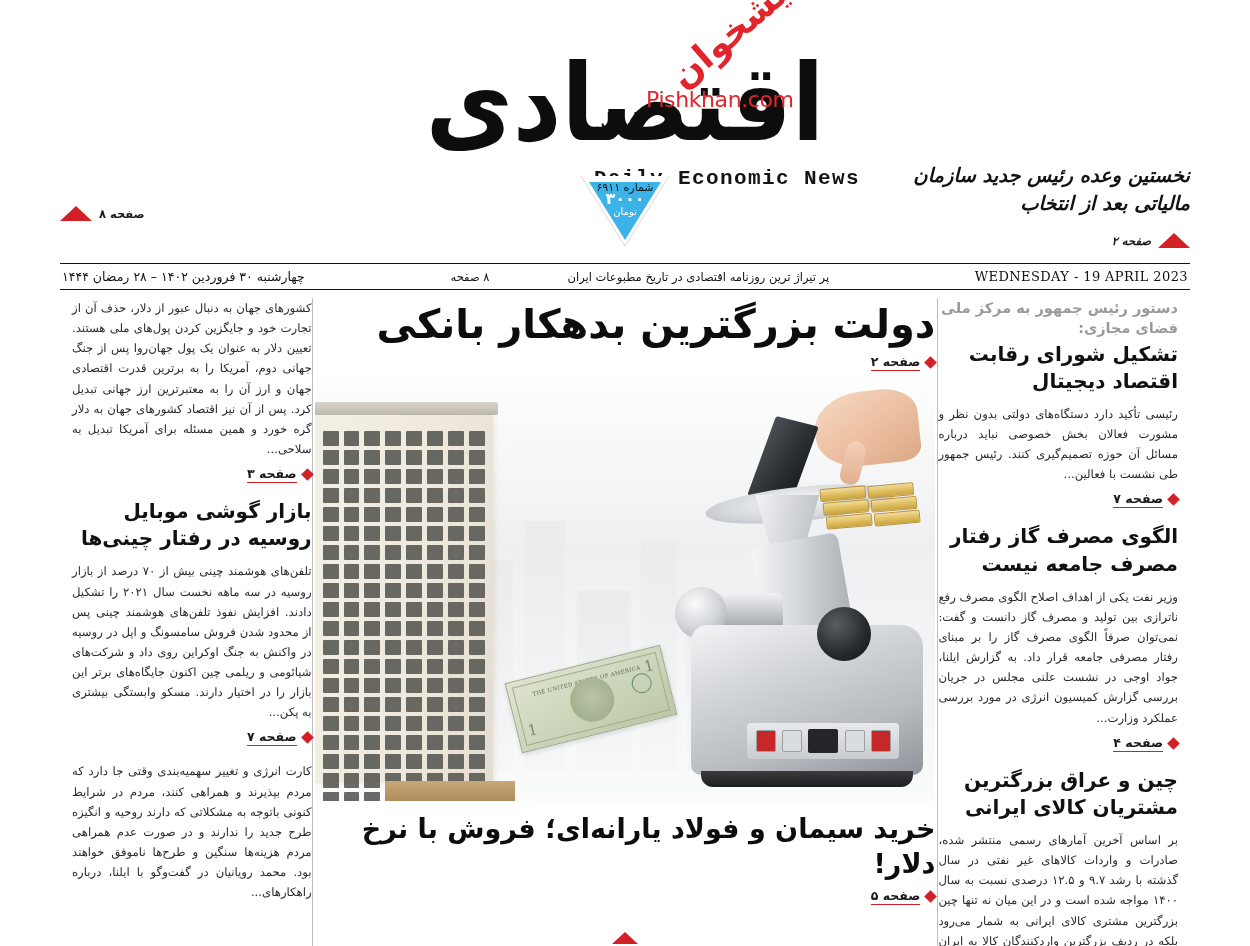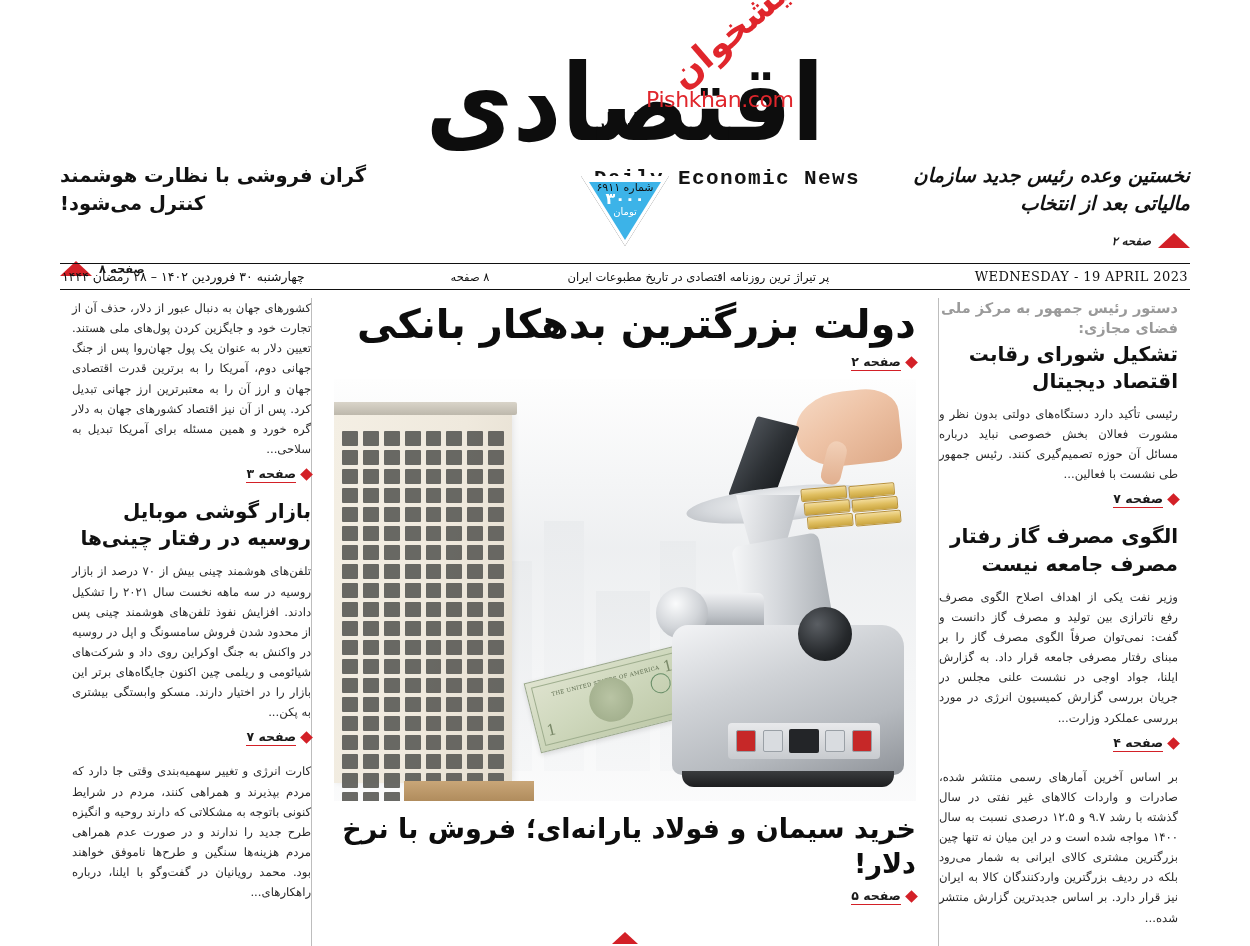--- a/index.html
+++ b/index.html
@@ -225,21 +225,21 @@
 
   
   .content {
     display: flex;
     gap: 0;
     margin-top: 8px;
     height: 648px;
   }
 
   .col-left  { width: 266px; padding-left: 12px; }
-  .col-mid   { width: 664px; padding: 0 22px; border-left: 1px solid #bdbdbd; border-right: 1px solid #bdbdbd; }
+  .col-mid   { width: 664px; padding: 0 2px; border-left: 1px solid #bdbdbd; border-right: 1px solid #bdbdbd; }
   .col-right { width: 266px; padding-right: 12px; }
 
   .story { margin-bottom: 15px; }
 
   .kicker {
     font-size: 14.5px;
     font-weight: bold;
     line-height: 1.4;
     color: #9a9a9a;
     text-align: right;
@@ -577,21 +577,20 @@
       <div class="issueno">شماره ۶۹۱۱</div>
       <div class="price-tri-outline"></div>
       <div class="price-tri"></div>
       <div class="price-txt">
         <span class="amount">۳۰۰۰</span>
         <span>تومان</span>
       </div>
     </div>
 
     <div class="teaser right">
-      <div class="teaser-title">گران فروشی با نظارت هوشمند کنترل می‌شود!</div>
       <div class="pagelink">
         <div class="tri-up"></div>
         <span>صفحه ۸</span>
       </div>
     </div>
   </div>
 
   <div class="datebar">
     <div class="date-en">WEDNESDAY - 19 APRIL 2023</div>
     <div class="date-center">
@@ -619,20 +618,21 @@
       <div class="story">
         <div class="story-title">الگوی مصرف گاز رفتار مصرف جامعه نیست</div>
         <div class="story-body">وزیر نفت یکی از اهداف اصلاح الگوی مصرف رفع ناترازی بین تولید و مصرف گاز دانست و گفت: نمی‌توان صرفاً الگوی مصرف گاز را بر مبنای رفتار مصرفی جامعه قرار داد. به گزارش ایلنا، جواد اوجی در نشست علنی مجلس در جریان بررسی گزارش کمیسیون انرژی در مورد بررسی عملکرد وزارت...</div>
         <div class="pl-diamond">
           <div class="diamond"></div>
           <span class="pl-text">صفحه ۴</span>
         </div>
       </div>
 
       <div class="story">
+        <div class="story-title">چین و عراق بزرگترین مشتریان کالای ایرانی</div>
         <div class="story-body">بر اساس آخرین آمارهای رسمی منتشر شده، صادرات و واردات کالاهای غیر نفتی در سال گذشته با رشد ۹.۷ و ۱۲.۵ درصدی نسبت به سال ۱۴۰۰ مواجه شده است و در این میان نه تنها چین بزرگترین مشتری کالای ایرانی به شمار می‌رود بلکه در ردیف بزرگترین واردکنندگان کالا به ایران نیز قرار دارد. بر اساس جدیدترین گزارش منتشر شده...</div>
 
       </div>
 
     </div>
 
     <div class="col-mid">
 
       <div class="lead-title">دولت بزرگترین بدهکار بانکی</div>
       <div class="pl-diamond lead-pl">

